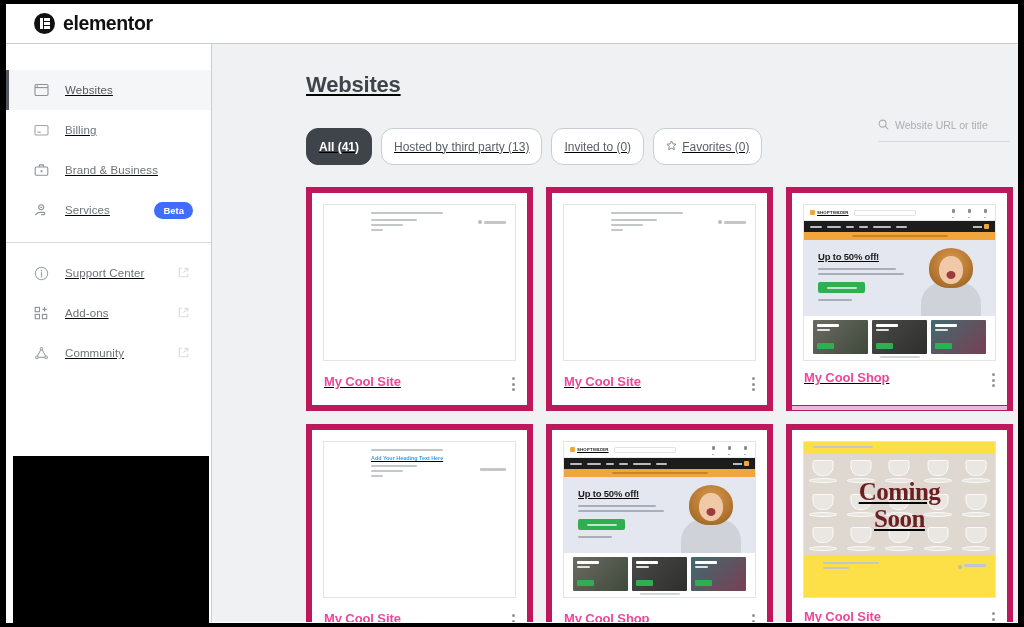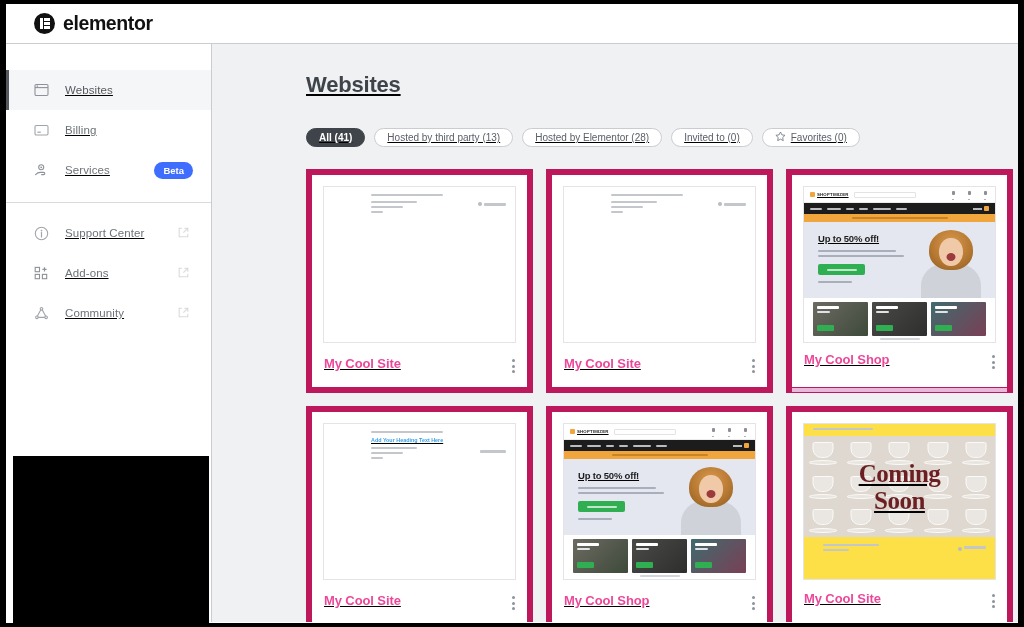--- a/index.html
+++ b/index.html
@@ -105,24 +105,24 @@
   }
   .search-box input {
     border: none; outline: none; background: transparent;
     font-size: 10.5px; color: #9aa0a6; width: 104px;
     font-family: "Liberation Sans", sans-serif;
   }
   .search-box input::placeholder { color: #a9aeb4; }
 
   .filters { display: flex; gap: 9px; margin-top: 30px; }
   .pill {
-    height: 19px; border-radius: 12px;
+    height: 37px; border-radius: 12px;
     border: 1px solid #c9cdd2; background: #fff;
     display: flex; align-items: center; gap: 5px;
-    padding: 0 12px; font-size: 10px; color: #5a6068;
+    padding: 0 12px; font-size: 12px; color: #5a6068;
     cursor: pointer; white-space: nowrap; text-align: center;
   }
   .pill.active {
     background: #3f444b; border-color: #3f444b;
     color: #fff; font-weight: bold;
   }
 
   
   .grid {
     display: grid; grid-template-columns: repeat(3, 227px);
@@ -317,20 +317,30 @@
       <div class="nav-item">
         <span class="nav-icon">
           <svg width="15" height="14" viewBox="0 0 15 14">
               <rect x="1" y="2.5" width="13" height="9.5" rx="1.2" fill="none" stroke="#a0a5ab" stroke-width="1.1"></rect>
               <path d="M3.4 9.2h3.4" stroke="#a0a5ab" stroke-width="1.2"></path>
             </svg>
         </span>
         <span class="nav-label">Billing</span>
       </div>
 
+      <div class="nav-item">
+        <span class="nav-icon">
+          <svg width="15" height="14" viewBox="0 0 15 14">
+              <rect x="1.2" y="4" width="12.6" height="8.3" rx="1.4" fill="none" stroke="#8d9299" stroke-width="1.1"></rect>
+              <path d="M5.3 4V2.8c0-.5.4-.9.9-.9h2.6c.5 0 .9.4.9.9V4" fill="none" stroke="#8d9299" stroke-width="1.1"></path>
+              <rect x="6.6" y="7.3" width="1.8" height="2" fill="#8d9299"></rect>
+            </svg>
+        </span>
+        <span class="nav-label">Brand &amp; Business</span>
+      </div>
 
       <div class="nav-item">
         <span class="nav-icon">
           <svg width="15" height="14" viewBox="0 0 15 14">
               <circle cx="7.2" cy="4.3" r="2.5" fill="none" stroke="#8d9299" stroke-width="1.1"></circle>
               <circle cx="7.2" cy="4.3" r=".9" fill="#8d9299"></circle>
               <path d="M1.6 11.6c1.4-1.5 3-2.2 4.7-2.2h3.3c.7 0 1.2.5 1.2 1.1s-.5 1.1-1.2 1.1H7.6" fill="none" stroke="#8d9299" stroke-width="1.1" stroke-linecap="round"></path>
             </svg>
         </span>
         <span class="nav-label">Services</span>
@@ -392,30 +402,36 @@
         </span>
       </div>
 
       <div class="black-box"></div>
     </div>
 
     <div class="main">
 
       <div class="page-title">Websites</div>
 
+      <div class="search-box">
+        <span>
+          <svg width="11" height="11" viewBox="0 0 11 11">
+              <circle cx="4.6" cy="4.6" r="3.5" fill="none" stroke="#a9aeb4" stroke-width="1.1"></circle>
+              <path d="M7.2 7.2l2.6 2.6" stroke="#a9aeb4" stroke-width="1.1" stroke-linecap="round"></path>
+            </svg>
+        </span>
+        <input type="text" placeholder="Website URL or title" style="">
+      </div>
 
       <div class="filters">
         <div class="pill active">
           <span>All (41)</span>
         </div>
         <div class="pill">
           <span>Hosted by third party (13)</span>
-        </div>
-        <div class="pill">
-          <span>Hosted by Elementor (28)</span>
         </div>
         <div class="pill">
           <span>Invited to (0)</span>
         </div>
         <div class="pill">
           <span>
             <svg width="11" height="11" viewBox="0 0 12 12">
                 <path d="M6 1.1l1.5 3.1 3.4.5-2.5 2.4.6 3.4L6 8.9 2.9 10.5l.6-3.4L1 4.7l3.4-.5z" fill="none" stroke="#7b8189" stroke-width="1"></path>
               </svg>
           </span>

